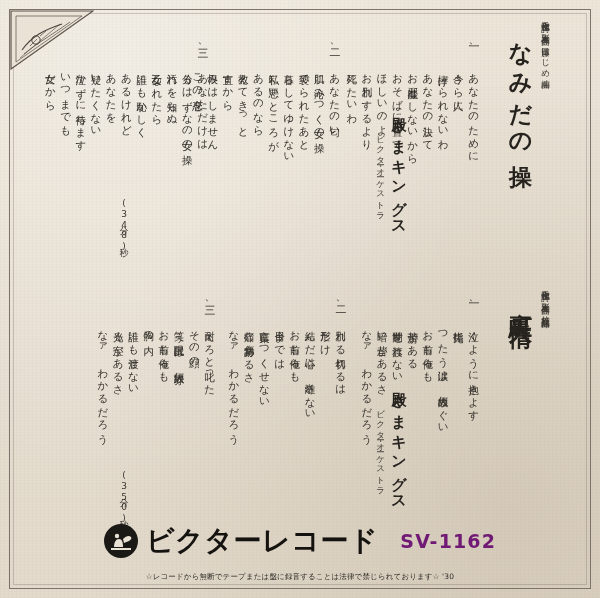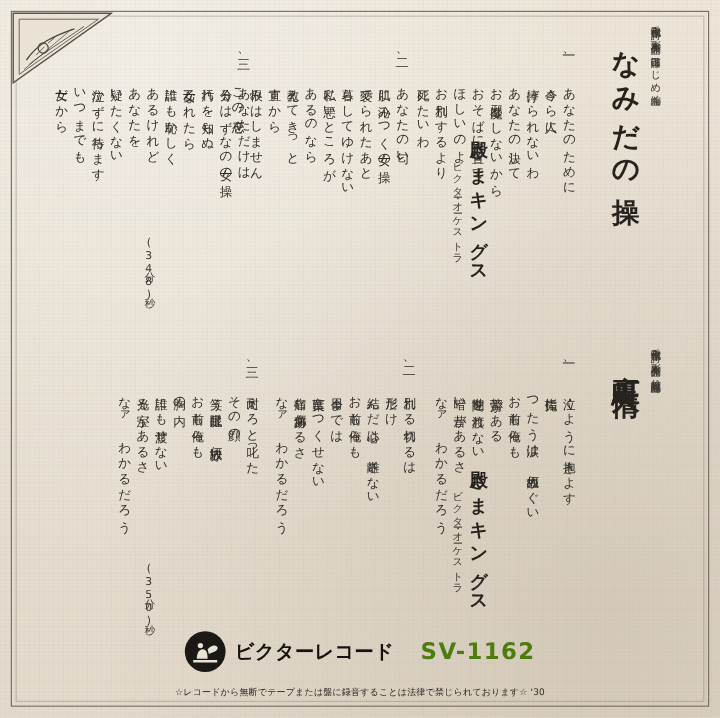--- a/index.html
+++ b/index.html
@@ -82,25 +82,25 @@
   
   .logo-row{
     position:absolute;left:0;right:0;bottom:38px;
     display:flex;align-items:center;justify-content:center;gap:8px;
   }
   .victor-mark{
     width:34px;height:34px;border-radius:50%;
     background:#1b1916;display:flex;align-items:center;justify-content:center;
   }
   .brand{
-    font-size:16px;font-weight:bold;letter-spacing:0.02em;color:#15130f;
+    font-size:28px;font-weight:bold;letter-spacing:0.02em;color:#15130f;
     font-family:"DejaVu Sans", sans-serif;
   }
   .catalog{
-    font-size:19px;font-weight:bold;letter-spacing:0.06em;color:#4d7c0f;
+    font-size:19px;font-weight:bold;letter-spacing:0.06em;color:#701a75;
     margin-left:14px;
   }
   .notice{
     position:absolute;left:0;right:0;bottom:16px;
     text-align:center;font-size:7.5px;letter-spacing:0.02em;color:#2e2b27;
   }
 </style>
 </head>
 <body>
 

